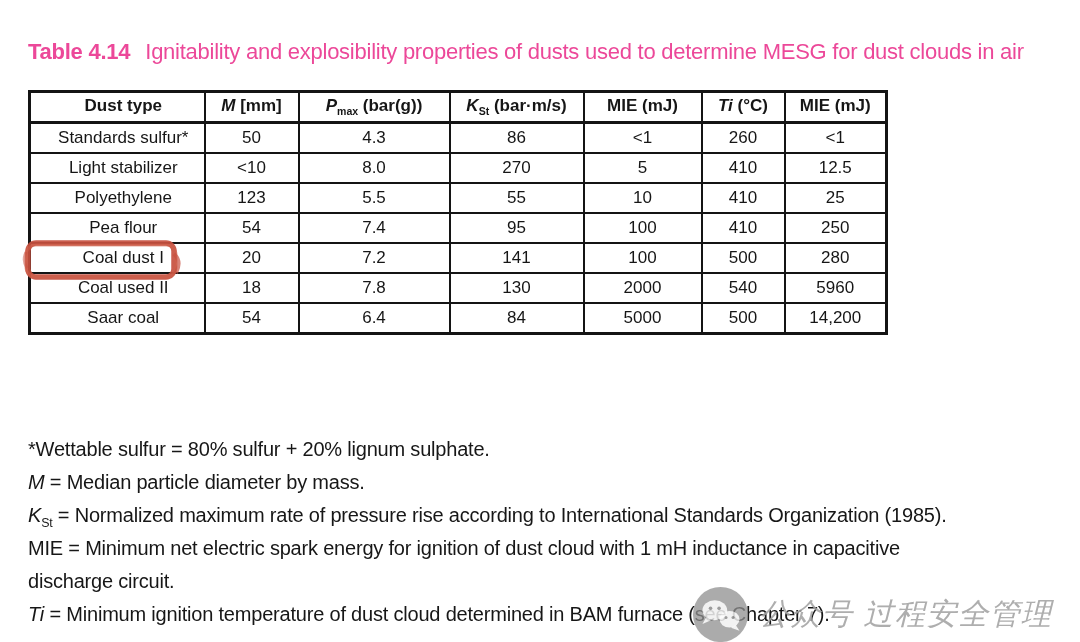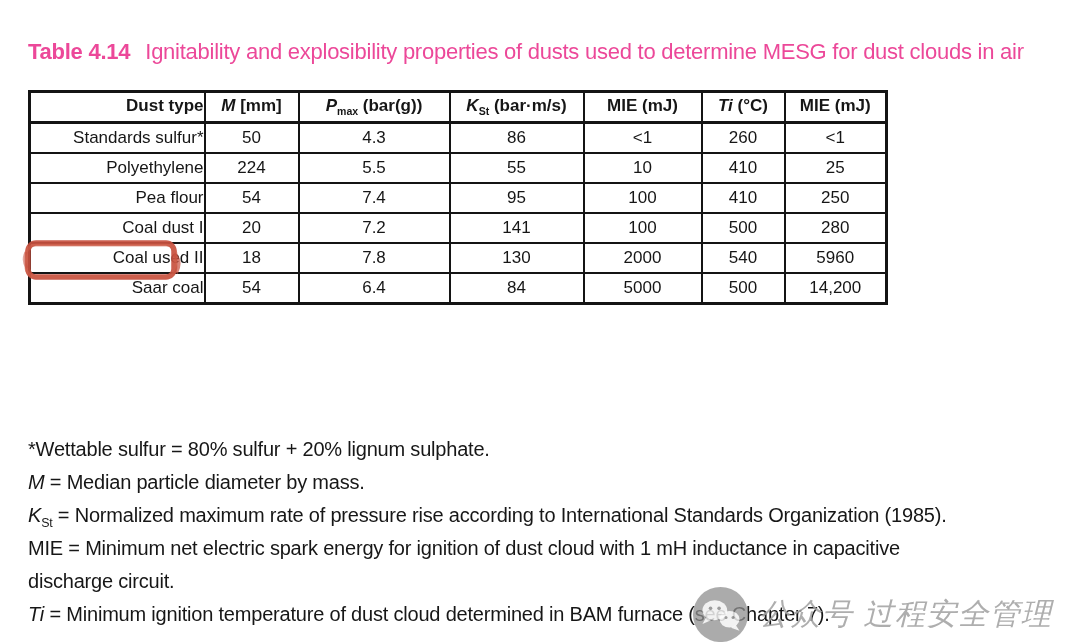--- a/index.html
+++ b/index.html
@@ -21,21 +21,21 @@
   }
   table.dust th,table.dust td{
     border:2px solid #141414;
     font-size:17px;padding:0;text-align:center;vertical-align:middle;
     white-space:nowrap;overflow:hidden;
   }
   table.dust thead th{
     font-weight:bold;height:28px;border-bottom:3.5px solid #141414;
   }
   table.dust td{height:28px;font-weight:normal;}
-  table.dust .colname{text-align:right;padding-left:12px;}
+  table.dust .colname{text-align:center;padding-left:12px;}
   table.dust i{font-style:italic;}
   table.dust sub{font-size:0.62em;}
   
   .footnotes{
     position:absolute;left:28px;top:437px;width:1050px;
     font-size:20px;line-height:25px;letter-spacing:-0.2px;color:#171717;
   }
   .footnotes .fl{white-space:nowrap;}
   .footnotes i{font-style:italic;}
   .footnotes sub{font-size:0.62em;}
@@ -88,22 +88,31 @@
       <tr>
         <td class="colname">Standards sulfur*</td>
         <td>50</td>
         <td>4.3</td>
         <td>86</td>
         <td>&lt;1</td>
         <td>260</td>
         <td>&lt;1</td>
       </tr>
       <tr>
+        <td class="colname">Light stabilizer</td>
+        <td>&lt;10</td>
+        <td>8.0</td>
+        <td>270</td>
+        <td>5</td>
+        <td>410</td>
+        <td>12.5</td>
+      </tr>
+      <tr>
         <td class="colname">Polyethylene</td>
-        <td>224</td>
+        <td>123</td>
         <td>5.5</td>
         <td>55</td>
         <td>10</td>
         <td>410</td>
         <td>25</td>
       </tr>
       <tr>
         <td class="colname">Pea flour</td>
         <td>54</td>
         <td>7.4</td>

